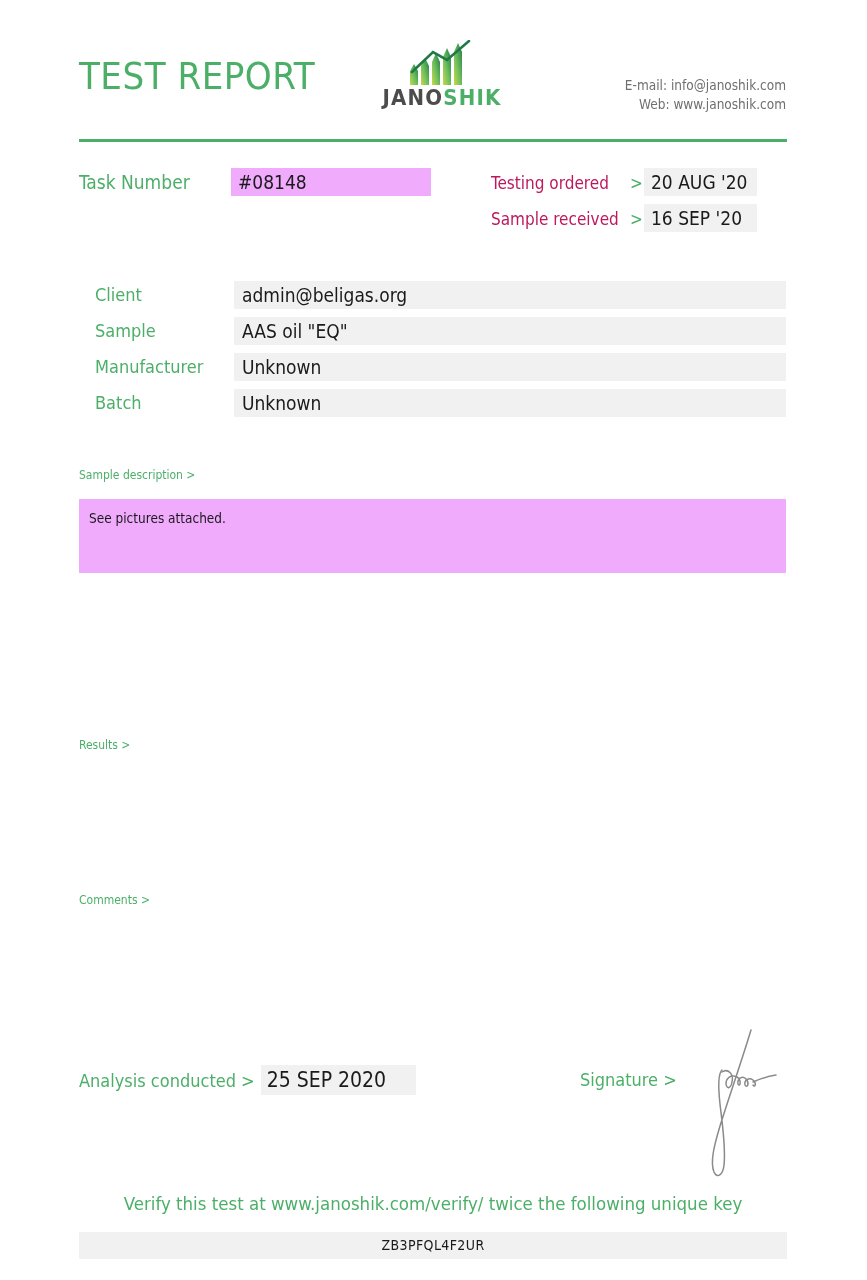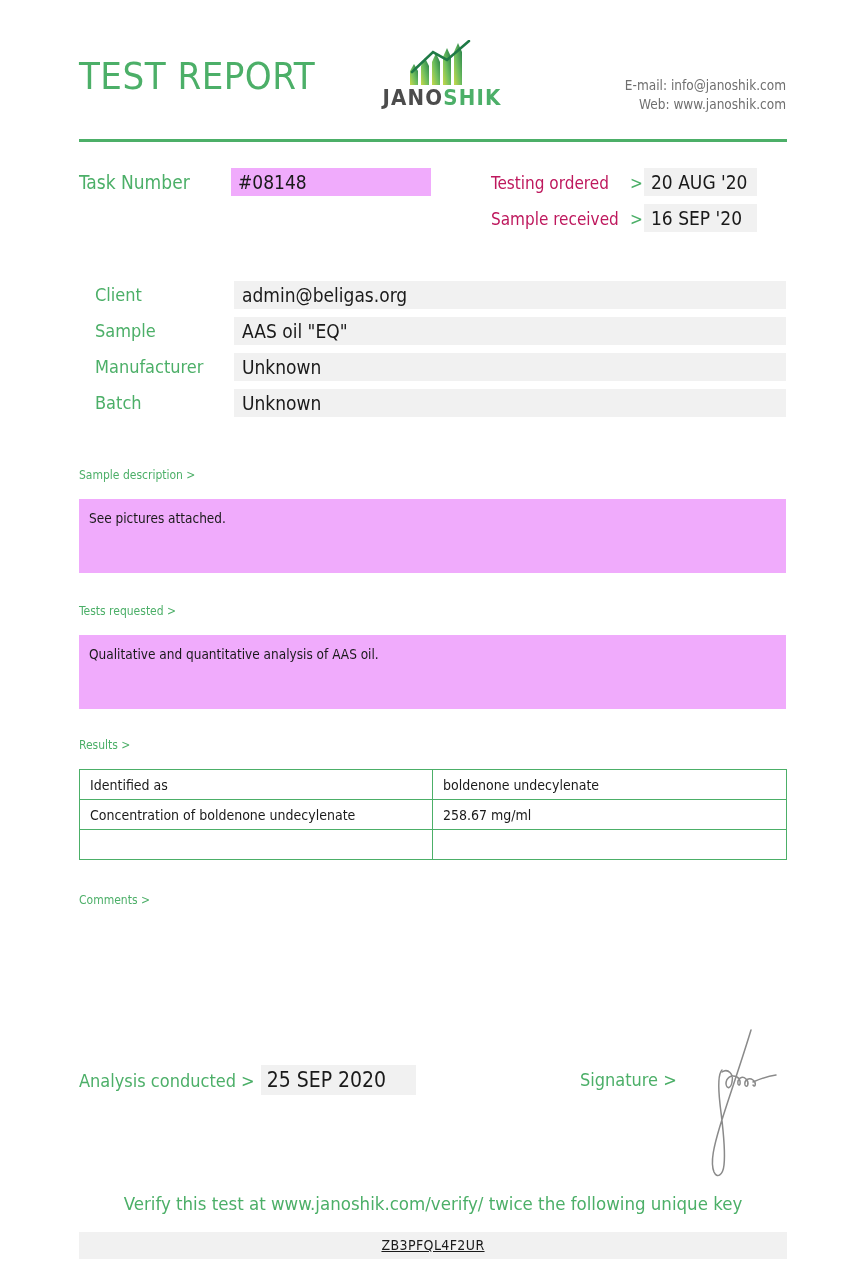--- a/index.html
+++ b/index.html
@@ -126,21 +126,21 @@
   .sig-mark { position: absolute; left: 118px; top: -43px; }
 
   
   .verify {
     position: absolute; left: 79px; top: 1192px; width: 708px;
     color: #4caf68; font-size: 18.5px; line-height: 24px; text-align: center;
   }
   .key-box {
     position: absolute; left: 79px; top: 1232px; width: 708px; height: 27px;
     background: #f1f1f1; text-align: center;
-    font-size: 14px; line-height: 27px; color: #1a1a1a; letter-spacing: 0.4px; text-decoration: underline;
+    font-size: 14px; line-height: 27px; color: #1a1a1a; letter-spacing: 0.4px;
   }
 </style>
 </head>
 <body>
 
 <div class="page">
 
   <div class="header">
     <div class="report-title">TEST REPORT</div>
 
@@ -202,43 +202,23 @@
       <span class="field-label">Batch</span>
       <span class="field-value">Unknown</span>
     </div>
   </div>
 
   <div class="section" id="sec-desc">
     <div class="section-head">Sample description &gt;</div>
     <div class="section-box">See pictures attached.</div>
   </div>
 
-  <div class="section" id="sec-tests">
-    <div class="section-head">Tests requested &gt;</div>
-    <div class="section-box">Qualitative and quantitative analysis of AAS oil.</div>
-  </div>
 
   <div class="section" id="sec-results">
     <div class="section-head">Results &gt;</div>
-    <table class="results">
-      <tbody>
-        <tr>
-          <td class="c1">Identified as</td>
-          <td class="c2">boldenone undecylenate</td>
-        </tr>
-        <tr>
-          <td class="c1">Concentration of boldenone undecylenate</td>
-          <td class="c2">258.67 mg/ml</td>
-        </tr>
-        <tr>
-          <td class="c1"></td>
-          <td class="c2"></td>
-        </tr>
-      </tbody>
-    </table>
   </div>
 
   <div class="section" id="sec-comments">
     <div class="section-head">Comments &gt;</div>
   </div>
 
   <div class="analysis">
     <span class="analysis-label">Analysis conducted &gt;</span><span class="analysis-value">25 SEP 2020</span>
   </div>
 

